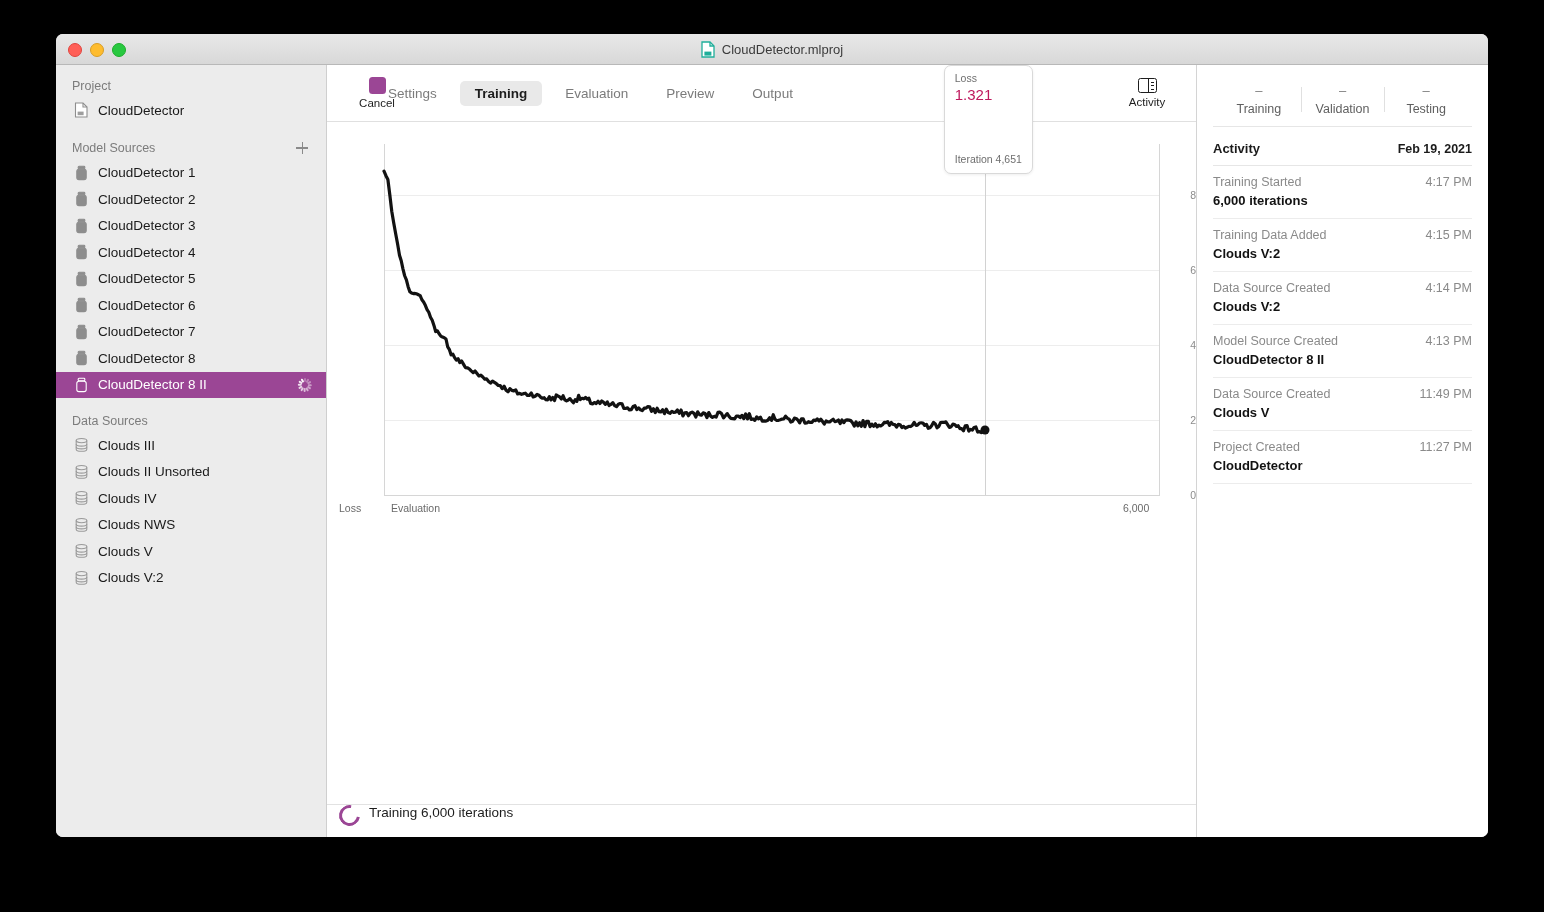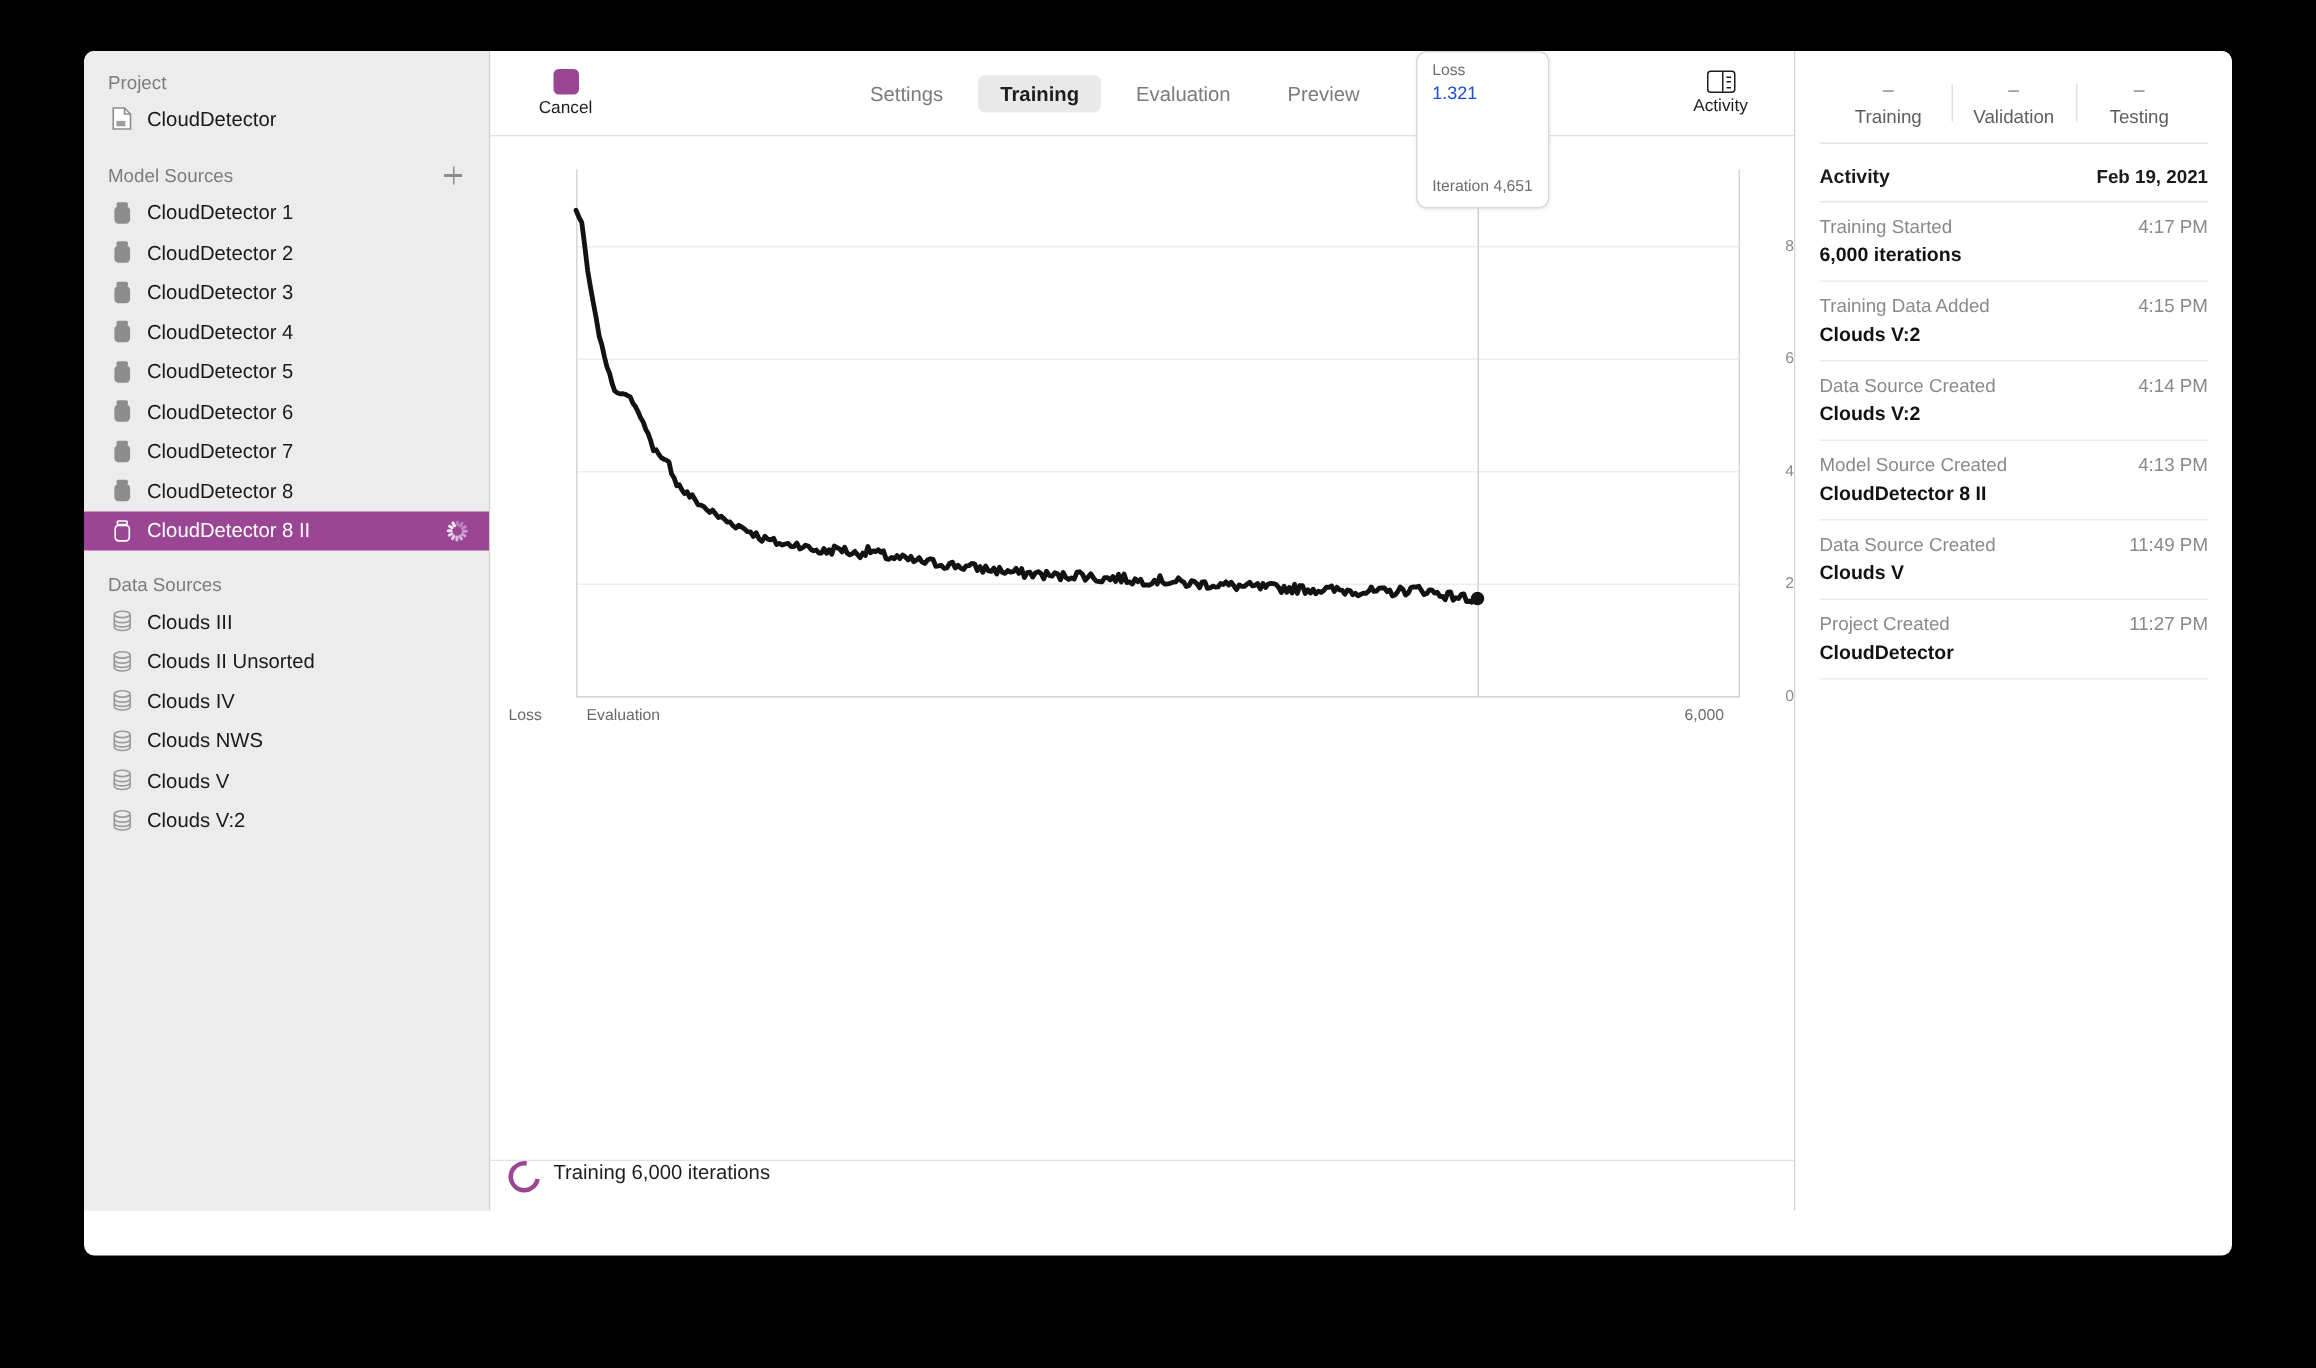--- a/index.html
+++ b/index.html
@@ -105,21 +105,21 @@
     width: 92px; display: flex; flex-direction: column;
     align-items: center; justify-content: center; gap: 3px;
     margin-left: 4px;
   }
   .stop-square {
     width: 17px; height: 17px; border-radius: 3.5px; background: #9b4695;
   }
   .tb-left-label { font-size: 11.5px; color: #1d1d1d; }
   .tabs {
     position: absolute; left: 14px; right: 0; top: 0; height: 56px;
-    display: flex; align-items: center; justify-content: center; gap: 0px; padding-left: 28px;
+    display: flex; align-items: center; justify-content: flex-start; gap: 0px; padding-left: 28px;
   }
   .tab {
     font-size: 13.5px; color: #7b7b7b;
     padding: 5px 15px; border-radius: 5px; margin: 0 4px;
   }
   .tab.active { background: #e9e9e9; color: #1d1d1d; font-weight: 700; }
   .tb-right {
     position: absolute; right: 14px; top: 0; height: 56px;
     display: flex; flex-direction: column; align-items: center; justify-content: center; gap: 3px;
     width: 70px;
@@ -168,21 +168,21 @@
   .tooltip {
     position: absolute;
     background: #ffffff;
     border: 1px solid #d9d9d9;
     border-radius: 7px;
     box-shadow: 0 1px 3px rgba(0,0,0,0.07);
     padding: 6px 10px 7px 10px;
     line-height: 1.25;
   }
   .tt-title { font-size: 10.5px; color: #6e6e6e; }
-  .tt-value { font-size: 12px; color: #1d4ed8; margin: 1px 0 2px 0; }
+  .tt-value { font-size: 15px; color: #be185d; margin: 1px 0 2px 0; }
   .tt-sub { font-size: 10.5px; color: #6e6e6e; margin-top: 48px; }
   .tt-line { position: absolute; width: 1px; background: #d2d2d2; }
   .endpoint {
     position: absolute; width: 9px; height: 9px; border-radius: 50%;
     background: #121212; transform: translate(-50%, -50%);
   }
 
   
   .rightpanel {
     width: 291px; flex: none;
@@ -216,20 +216,37 @@
   .act-kind { font-size: 12.5px; color: #8a8a8a; }
   .act-time { font-size: 12.5px; color: #8a8a8a; }
   .act-name { font-size: 13px; color: #121212; font-weight: 700; margin-top: 4px; }
 </style>
 </head>
 <body>
 
 <div id="root">
   <div class="window">
 
+    <div class="titlebar">
+      <div class="traffic">
+        <div class="light red"></div>
+        <div class="light yellow"></div>
+        <div class="light green"></div>
+      </div>
+      <div class="title-center">
+        <span class="doc-icon">
+          <svg width="14" height="17" viewBox="0 0 14 17">
+            <path d="M1 1 h8 l4 4 v11 h-12 z" fill="#ffffff" stroke="#1fae9a" stroke-width="1.3"></path>
+            <path d="M9 1 v4 h4" fill="none" stroke="#1fae9a" stroke-width="1.3"></path>
+            <rect x="3.4" y="10.6" width="7" height="4" fill="#1fae9a"></rect>
+          </svg>
+        </span>
+        <span class="title-text">CloudDetector.mlproj</span>
+      </div>
+    </div>
 
     <div class="body">
 
       <div class="sidebar">
         <div class="sb-section">
           <span class="sb-section-title">Project</span>
         </div>
         <div class="sb-row">
           <span class="ico">
             <svg width="15" height="16" viewBox="0 0 15 16">

